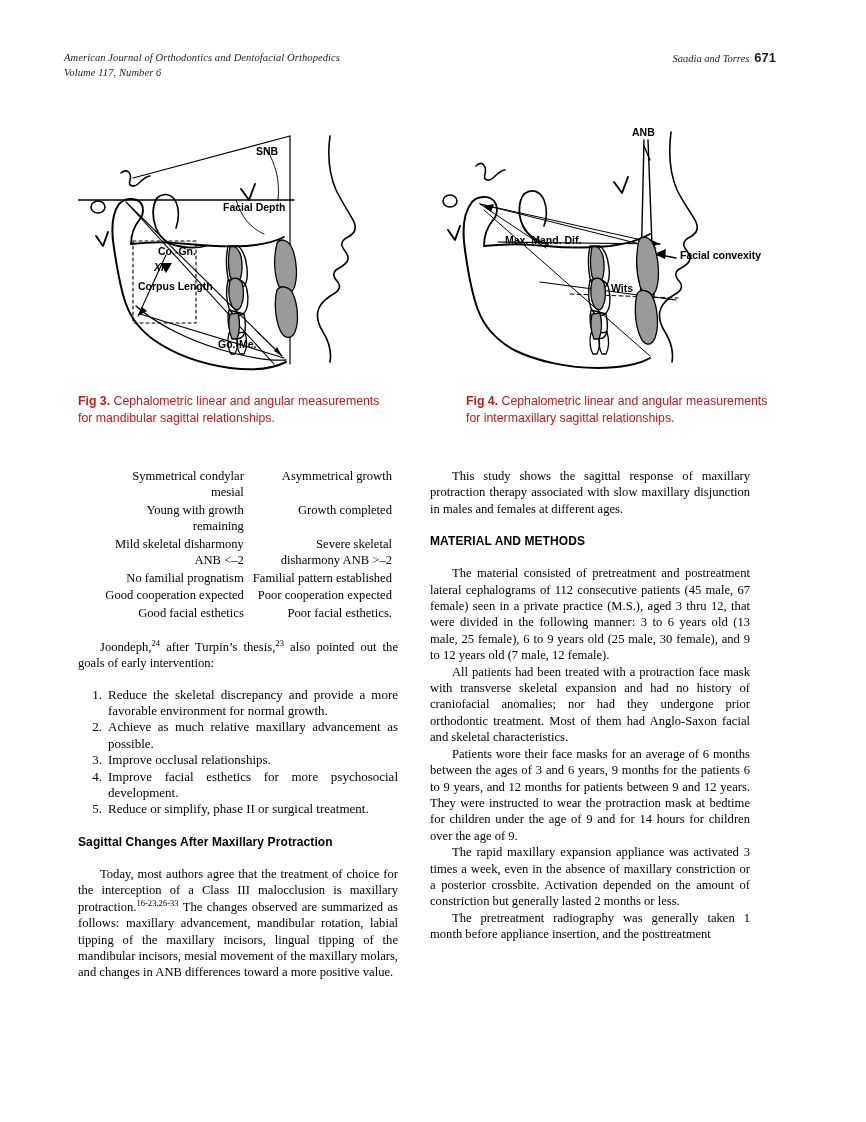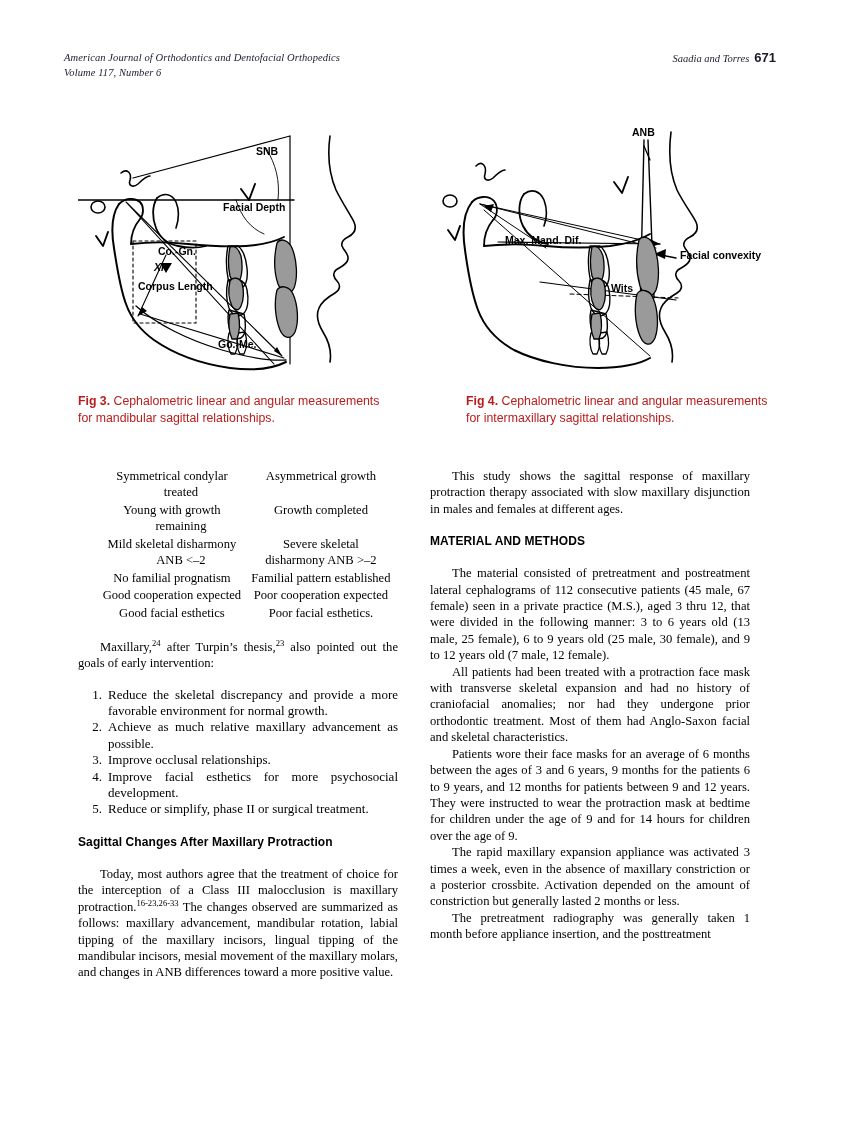--- a/index.html
+++ b/index.html
@@ -111,21 +111,21 @@
   .cmp-table {
     margin: 0 0 0 22px;
     border-collapse: collapse;
     width: 298px;
   }
   .cmp-table td {
     vertical-align: top;
     padding: 0 6px 1.5px 0;
     font-size: 12.6px;
     line-height: 16.2px;
-    text-align: center;
+    text-align: right;
   }
   .cmp-table td.c1 { width: 150px; }
   .cmp-table td.c2 { width: 148px; }
   .cont { display: block; padding-left: 18px; }
 
   .gap-s  { height: 15px; }
   .gap-m  { height: 16px; }
 
   
   ol.goals {
@@ -366,21 +366,21 @@
     <span class="lbl">Fig 4.</span><span> Cephalometric linear and angular measurements for intermaxillary sagittal relationships.</span>
   </div>
 
   <div class="col col-left">
 
     <table class="cmp-table">
       <tbody>
         <tr>
           <td class="c1">
             <span>Symmetrical condylar</span>
-            <span class="cont">treated</span>
+            <span class="cont">mesial</span>
           </td>
           <td class="c2">
             <span>Asymmetrical growth</span>
           </td>
         </tr>
         <tr>
           <td class="c1">
             <span>Young with growth</span>
             <span class="cont">remaining</span>
           </td>
@@ -420,21 +420,21 @@
           </td>
           <td class="c2">
             <span>Poor facial esthetics.</span>
           </td>
         </tr>
       </tbody>
     </table>
 
     <div class="gap-m"></div>
 
-    <p class="body"><span>Maxillary,</span><sup class="ref">24</sup><span> after Turpin’s thesis,</span><sup class="ref">23</sup><span> also pointed out the goals of early intervention:</span></p>
+    <p class="body"><span>Joondeph,</span><sup class="ref">24</sup><span> after Turpin’s thesis,</span><sup class="ref">23</sup><span> also pointed out the goals of early intervention:</span></p>
 
     <div class="gap-s"></div>
 
     <ol class="goals">
       <li><span>Reduce the skeletal discrepancy and provide a more favorable environment for normal growth.</span></li>
       <li><span>Achieve as much relative maxillary advancement as possible.</span></li>
       <li><span>Improve occlusal relationships.</span></li>
       <li><span>Improve facial esthetics for more psychosocial development.</span></li>
       <li><span>Reduce or simplify, phase II or surgical treatment.</span></li>
     </ol>

